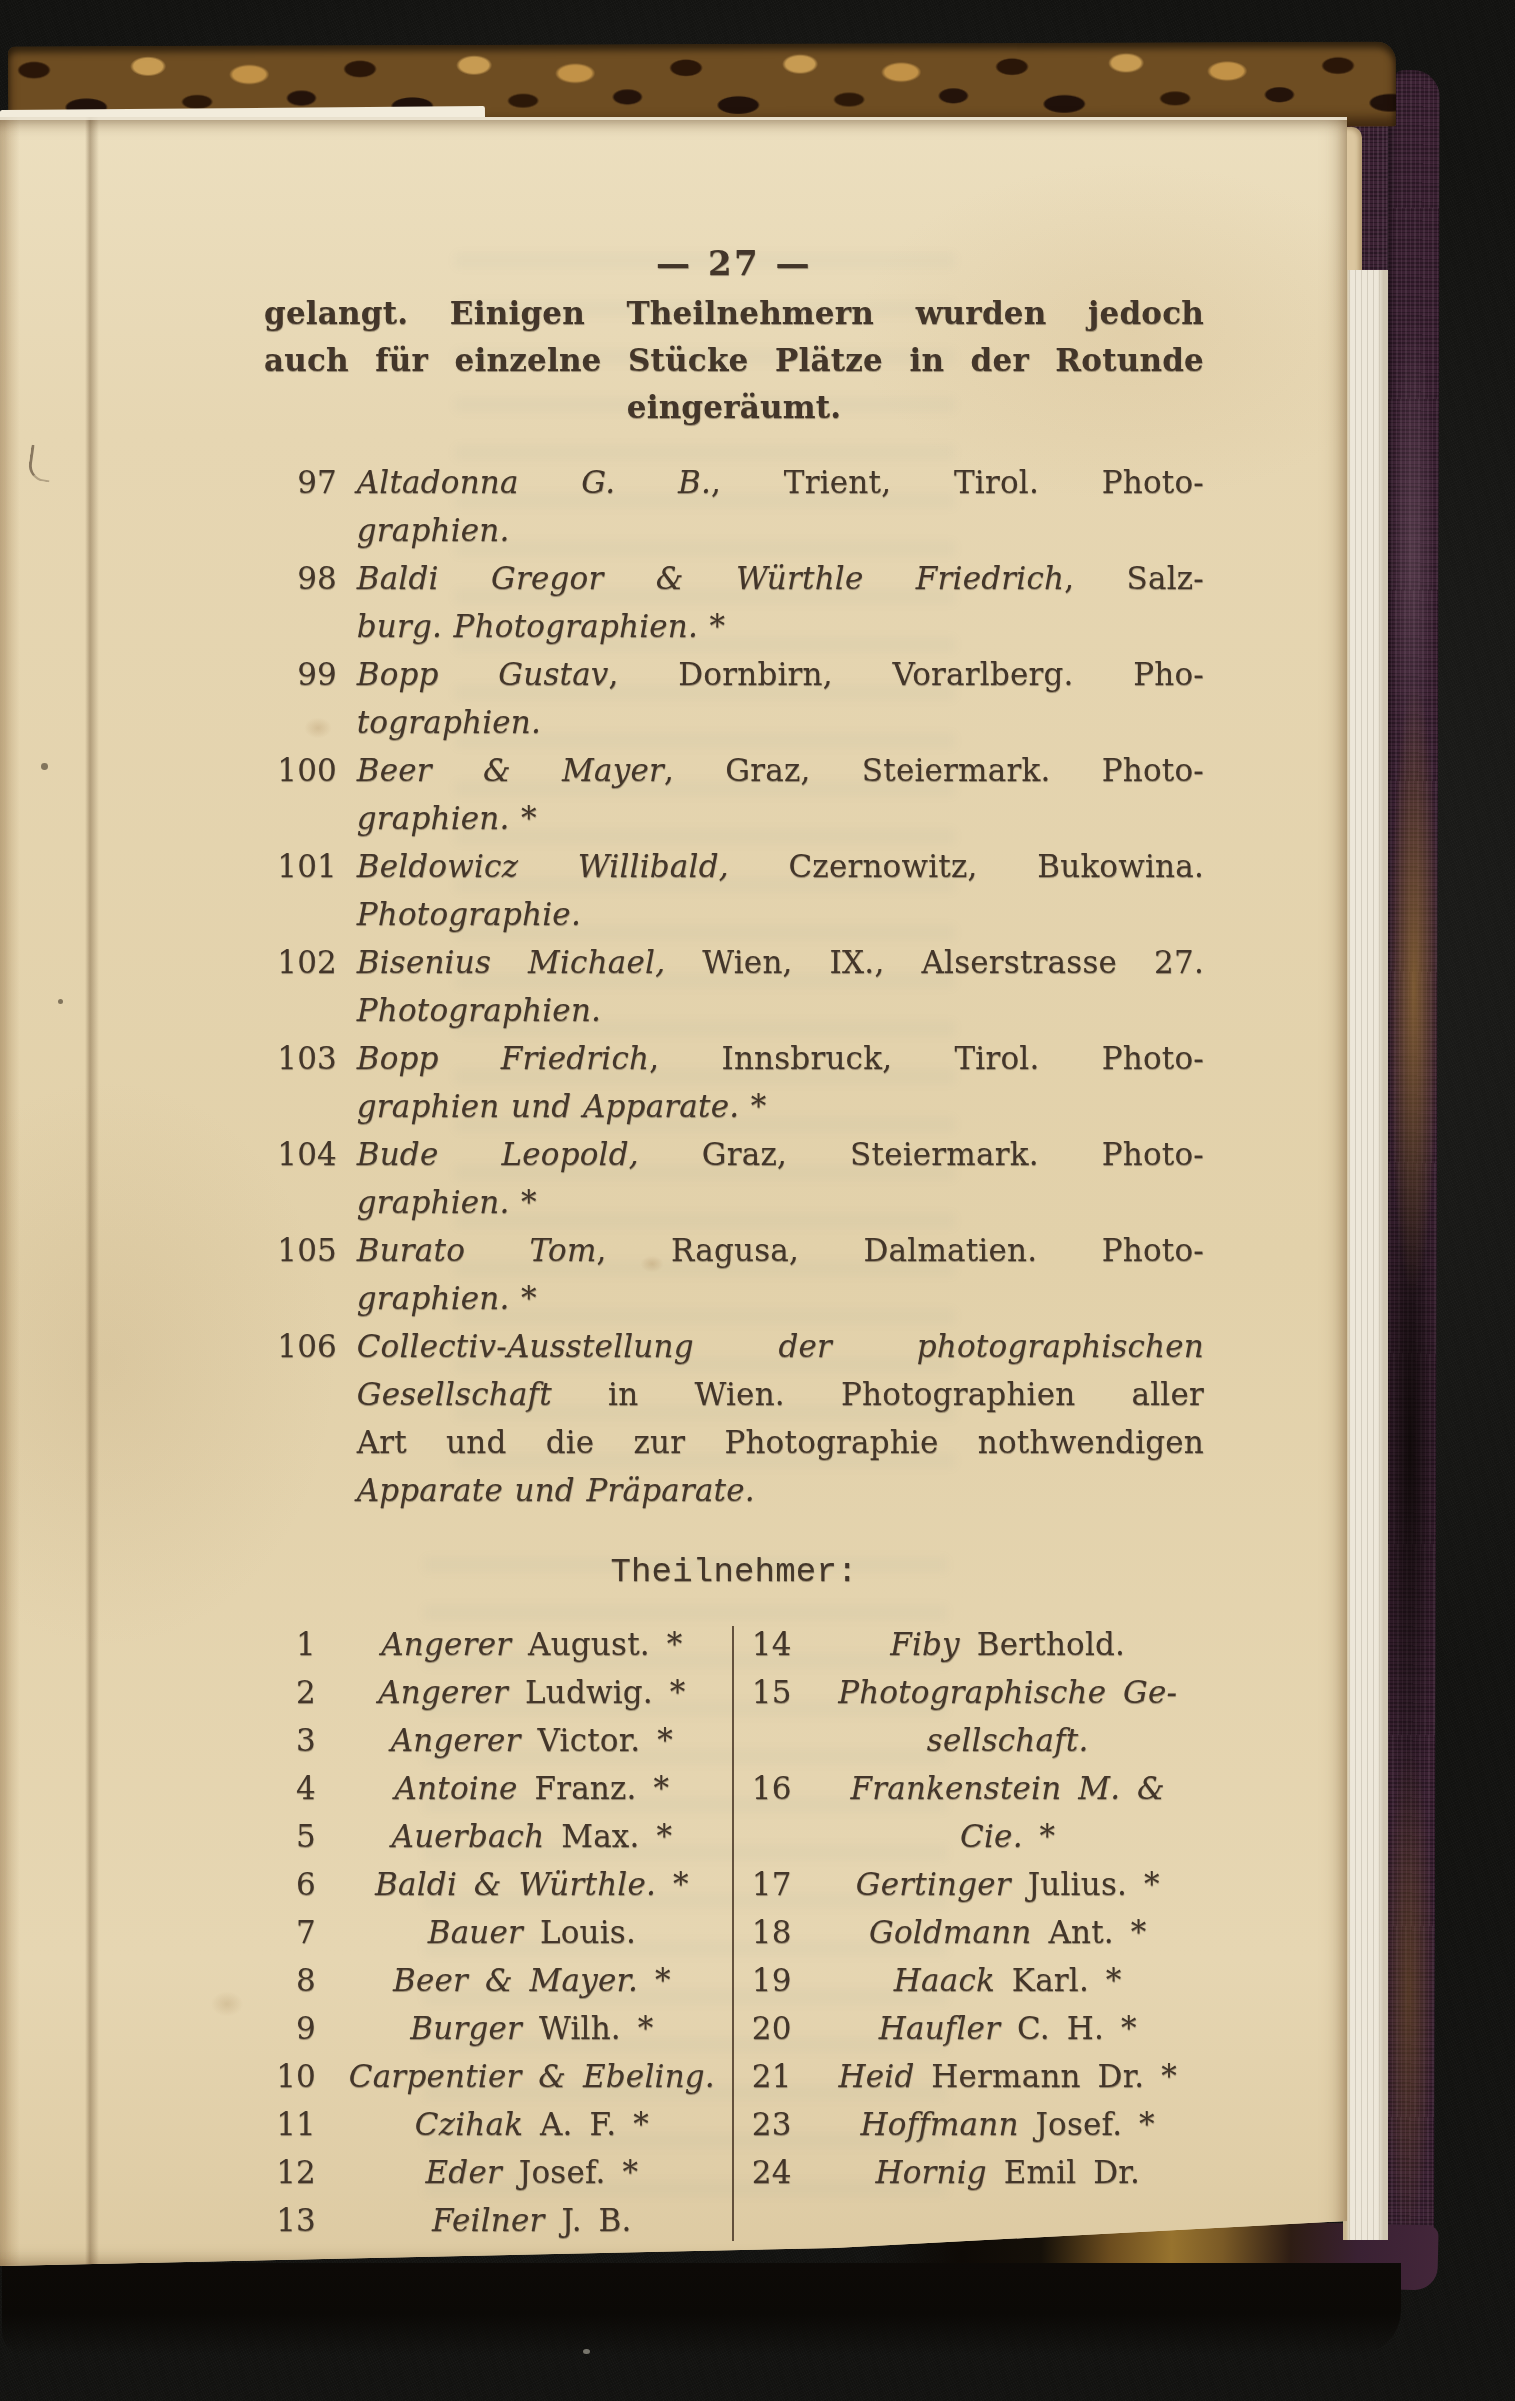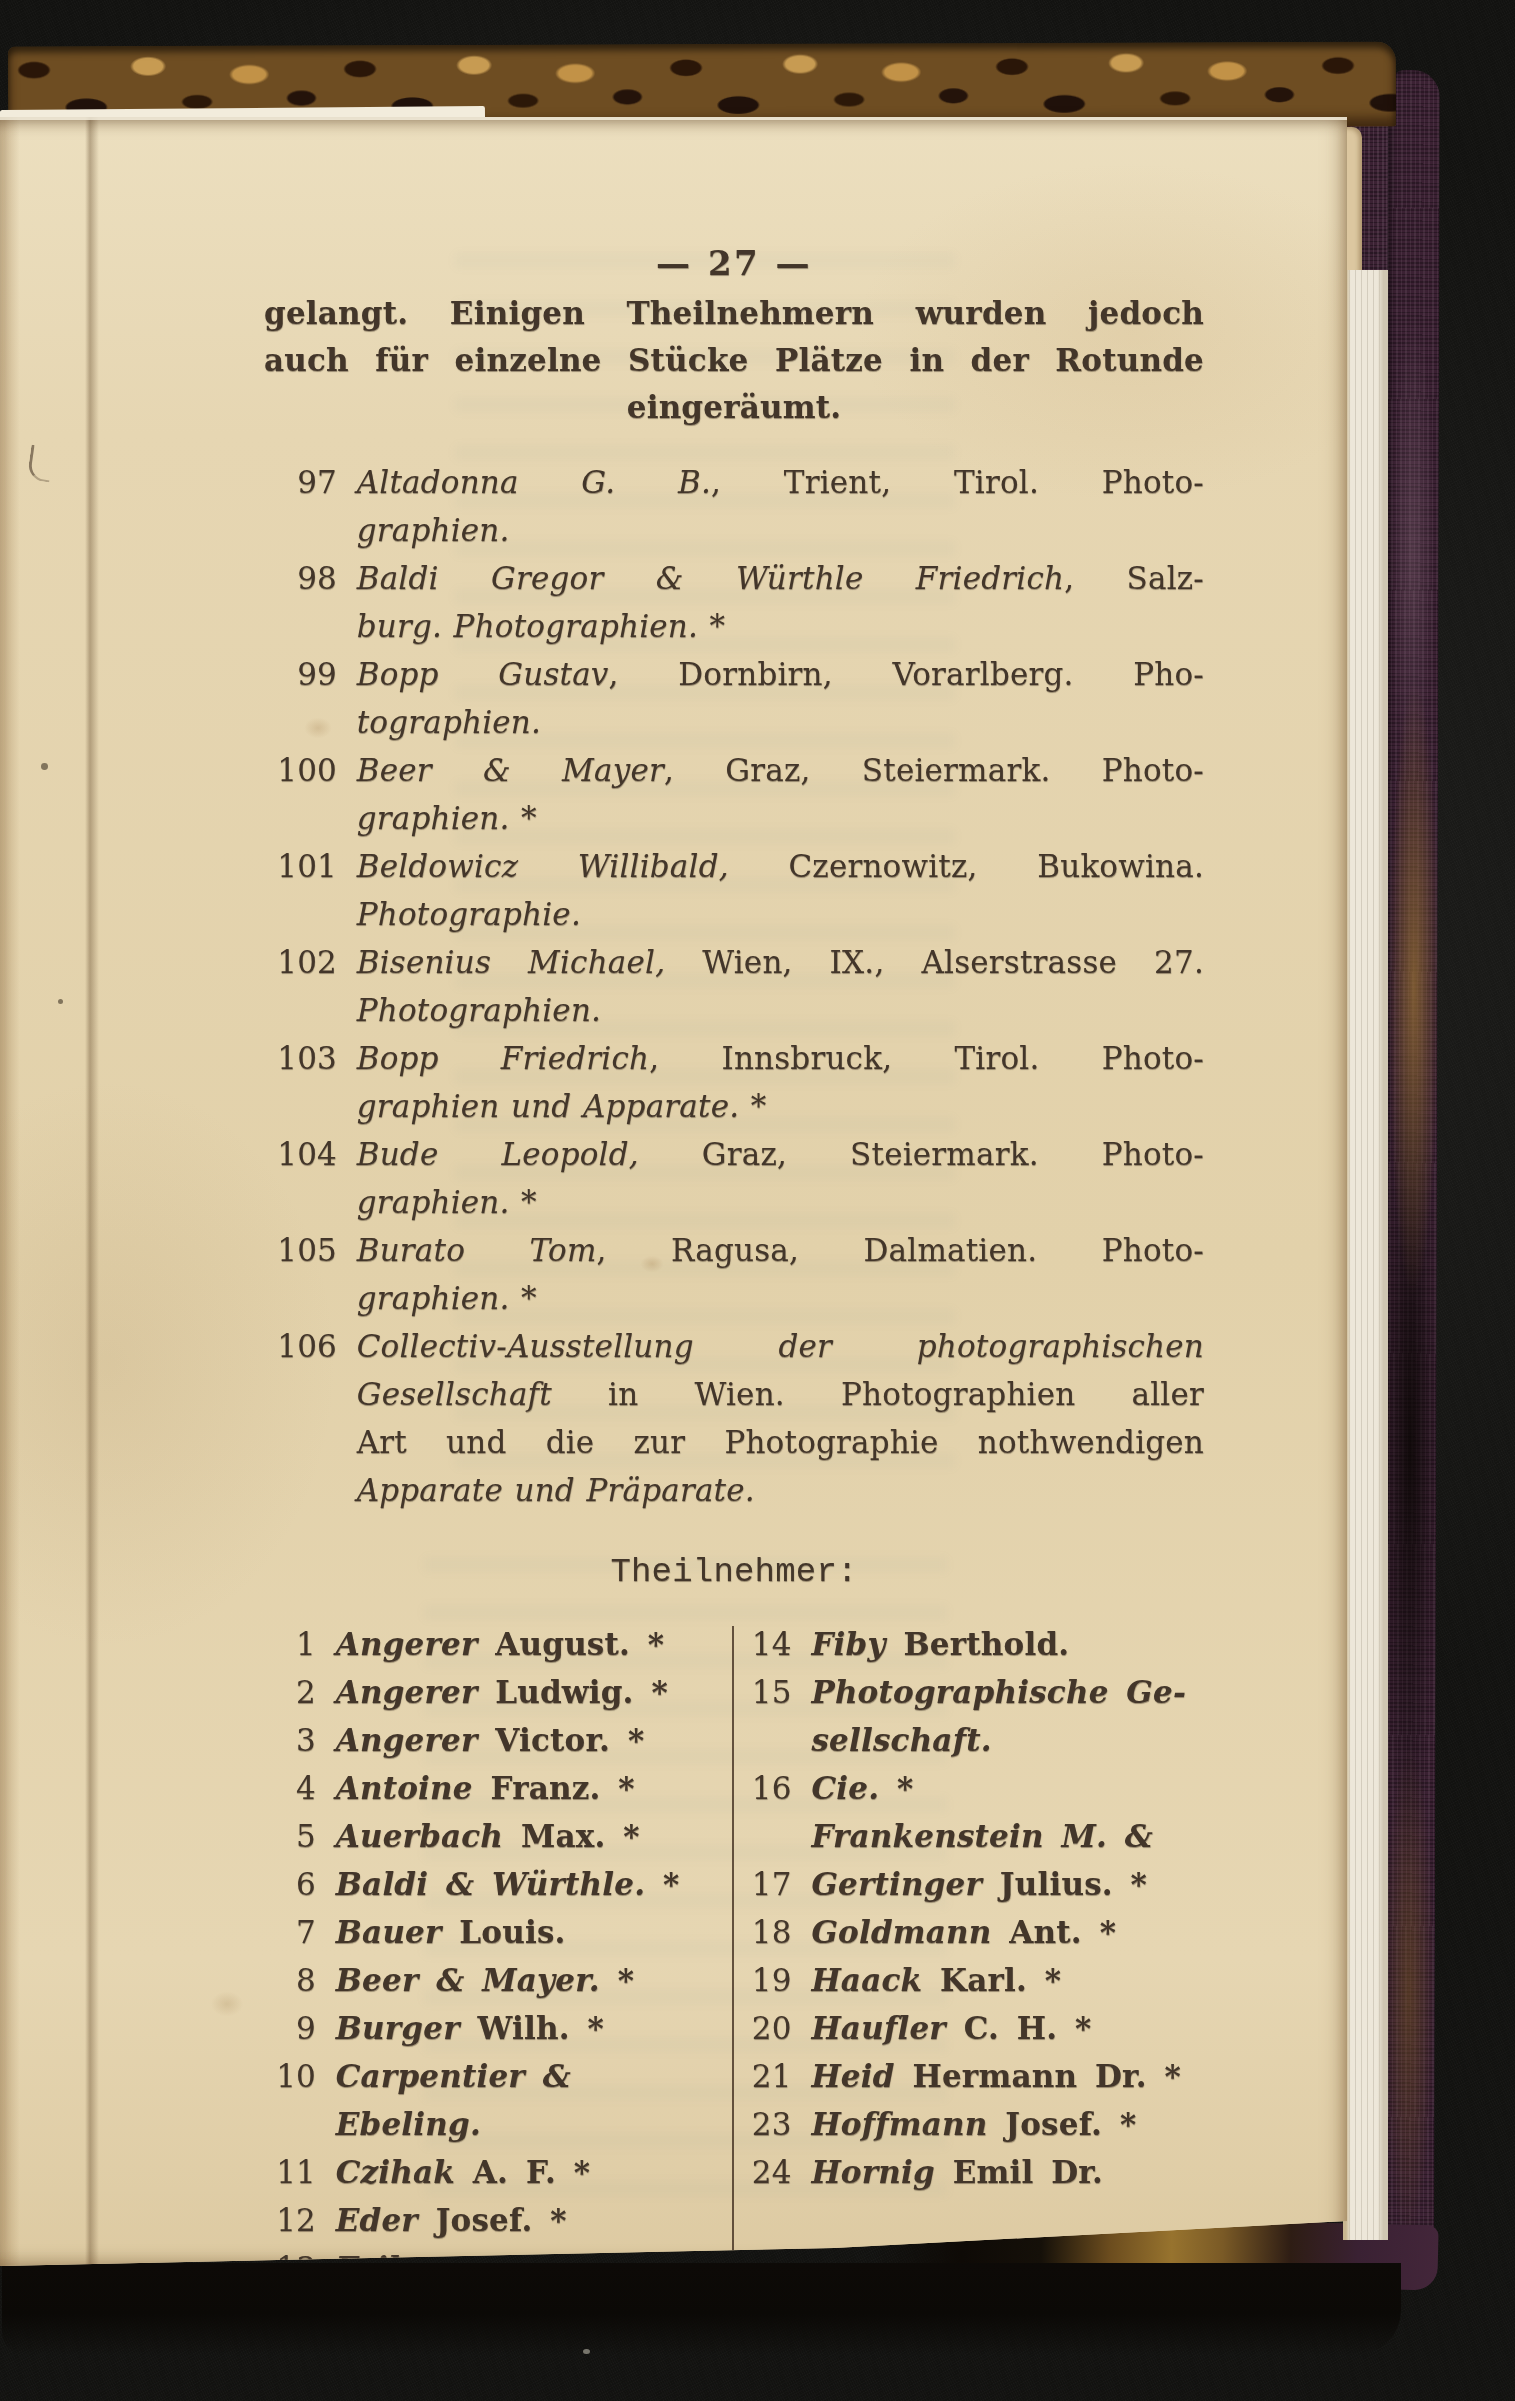--- a/index.html
+++ b/index.html
@@ -116,21 +116,21 @@
     text-shadow:0.3px 0.5px 0.8px rgba(58,44,30,0.45);}
   .pageno{margin-top:120px;text-align:center;font-size:34px;line-height:53px;
     font-weight:bold;letter-spacing:2.3px;}
   .intro{font-size:31px;line-height:47px;font-weight:bold;}
   .catalog{margin-top:27px;font-size:31px;line-height:48px;}
   .theil{margin-top:32px;text-align:center;font-size:34px;line-height:53px;font-family:Liberation Mono, monospace;}
   .participants{margin-top:21px;font-size:31px;line-height:48px;position:relative;display:flex;}
   .jl{text-align:justify;text-align-last:justify;}
   .ll{text-align:left;font-style:italic;}
   .cl{text-align:center;}
-  .pl{text-align:left;word-spacing:6.8px;font-weight:bold;}
+  .pl{text-align:center;word-spacing:6.8px;}
   .it{font-style:italic;}
   .row{display:flex;}
   .num{flex:none;text-align:right;}
   .etext{flex:1;padding-left:19.7px;min-width:0;}
   .catalog .num{width:73px;}
   .col-left{width:464px;}
   .col-left .num{width:52px;}
   .col-right{flex:1;padding-left:19.7px;}
   .col-right .num{width:44px;}
   .divider{position:absolute;left:468px;top:6px;bottom:3px;width:2.3px;
@@ -334,22 +334,22 @@
             <div class="row">
               <div class="num">15</div>
               <div class="etext">
                 <div class="pl"><span class="it">Photographische Ge-</span></div>
                 <div class="pl"><span class="it">sellschaft.</span></div>
               </div>
             </div>
             <div class="row">
               <div class="num">16</div>
               <div class="etext">
+                <div class="pl"><span class="it">Frankenstein M. &amp;</span></div>
                 <div class="pl"><span class="it">Cie.</span><span class="rm"> *</span></div>
-                <div class="pl"><span class="it">Frankenstein M. &amp;</span></div>
               </div>
             </div>
             <div class="row">
               <div class="num">17</div>
               <div class="etext">
                 <div class="pl"><span class="it">Gertinger</span><span class="rm"> Julius. *</span></div>
               </div>
             </div>
             <div class="row">
               <div class="num">18</div>

